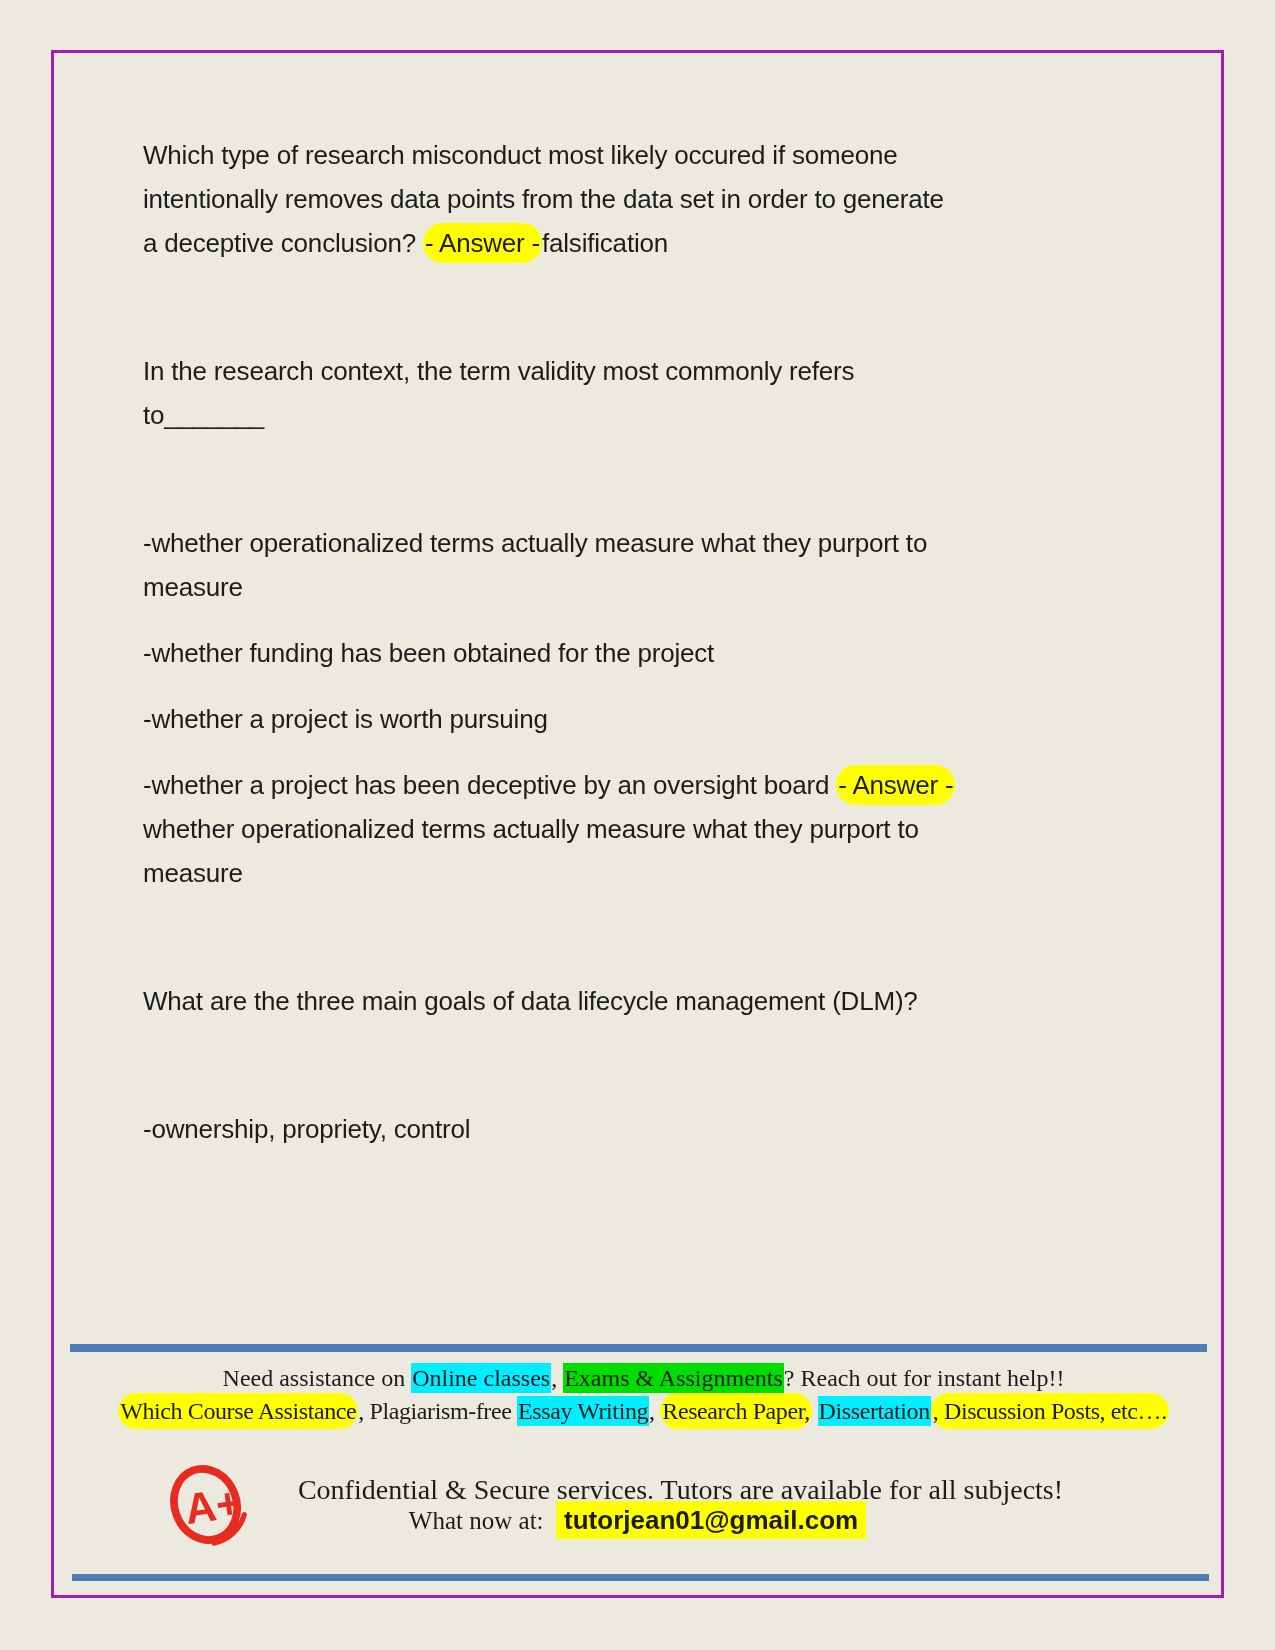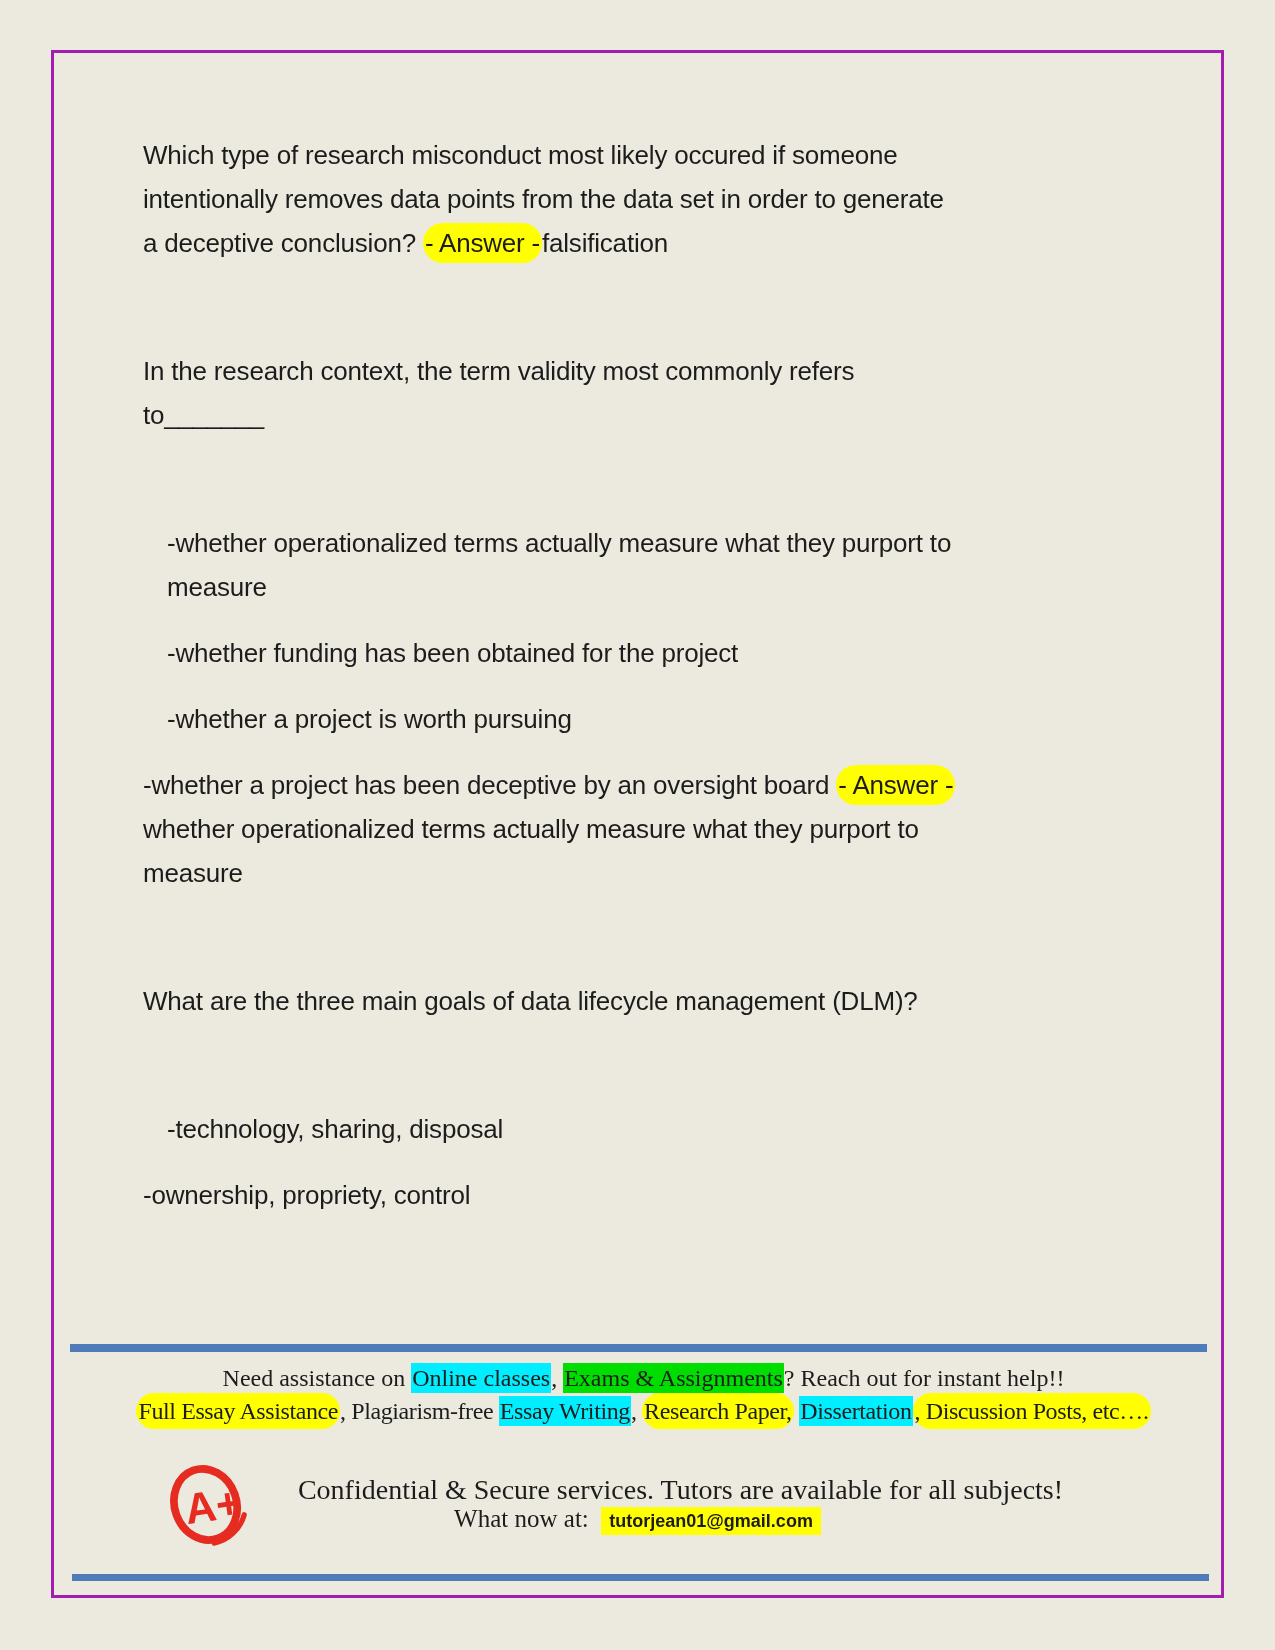--- a/index.html
+++ b/index.html
@@ -31,21 +31,21 @@
   .qa-content{
     position:absolute;left:89px;top:80px;width:1012px;
   }
   .qa-para{
     font-size:26px;
     line-height:44px;
     white-space:pre;
     letter-spacing:-0.2px;
   }
   .gap-lg{margin-bottom:84px;}
-  .gap-sm{margin-bottom:22px;margin-left:24px;}
+  .gap-sm{margin-bottom:22px;}
   .gap-none{margin-bottom:0;}
   .hl-yellow{background:var(--yellow);padding:5px 2px;border-radius:20px;}
   .hl-cyan{background:var(--cyan);padding:2px 1px;}
   .hl-green{background:var(--green);padding:2px 1px;}
   
   .divider{position:absolute;height:8px;background:var(--blue);}
   .top-divider{left:16px;top:1291px;width:1137px;}
   .bottom-divider{left:18px;top:1521px;width:1137px;height:7px;}
   
   .f-line{
@@ -70,21 +70,21 @@
   }
   .email-line{
     position:absolute;left:0;top:1452px;width:100%;
     text-align:center;
     font-family:"Liberation Serif",serif;
     font-size:25px;
   }
   .email-hl{
     font-family:"Liberation Sans",sans-serif;
     font-weight:bold;
-    font-size:18px;
+    font-size:26px;
     background:var(--yellow);
     padding:4px 8px;
   }
 </style>
 </head>
 <body>
 
 <div class="page">
   <div class="frame">
 
@@ -95,28 +95,27 @@
         <p class="qa-para gap-lg"><span>In the research context, the term validity most commonly refers
 to_______</span></p>
         <p class="qa-para gap-sm"><span>-whether operationalized terms actually measure what they purport to
 measure</span></p>
         <p class="qa-para gap-sm"><span>-whether funding has been obtained for the project</span></p>
         <p class="qa-para gap-sm"><span>-whether a project is worth pursuing</span></p>
         <p class="qa-para gap-lg"><span>-whether a project has been deceptive by an oversight board </span><span class="hl-yellow">- Answer -</span><span>
 whether operationalized terms actually measure what they purport to
 measure</span></p>
         <p class="qa-para gap-lg"><span>What are the three main goals of data lifecycle management (DLM)?</span></p>
-        <p class="qa-para gap-sm"><span>-technology, sharing, disposal</span></p>
         <p class="qa-para gap-none"><span>-ownership, propriety, control</span></p>
       </div>
 
     <div class="divider top-divider"></div>
 
     <p class="f-line f-line1" id="footer-line1"><span>Need assistance on </span><span class="hl-cyan">Online classes</span><span>, </span><span class="hl-green">Exams &amp; Assignments</span><span>? Reach out for instant help!!</span></p>
-    <p class="f-line f-line2" id="footer-line2"><span class="hl-yellow">Full Essay Assistance</span><span>, Plagiarism-free </span><span class="hl-cyan">Essay Writing</span><span>, </span><span class="hl-yellow">Research Paper,</span><span> </span><span class="hl-cyan">Dissertation</span><span class="hl-yellow">, Discussion Posts, etc….</span></p>
+    <p class="f-line f-line2" id="footer-line2"><span class="hl-yellow">Which Course Assistance</span><span>, Plagiarism-free </span><span class="hl-cyan">Essay Writing</span><span>, </span><span class="hl-yellow">Research Paper,</span><span> </span><span class="hl-cyan">Dissertation</span><span class="hl-yellow">, Discussion Posts, etc….</span></p>
 
     <div class="brand-logo">
       <svg viewBox="0 0 100 100" width="86" height="104" aria-hidden="true">
         <g fill="none" stroke="#e62b20" stroke-linecap="round">
           <ellipse cx="46" cy="47" rx="36" ry="42" stroke-width="9" transform="rotate(-20 46 47)"></ellipse>
           <path d="M 56 92 A 46 46 0 0 0 91 59" stroke-width="6"></path>
         </g>
         <text x="22" y="67" font-size="50" font-weight="bold" fill="#e62b20" font-family="Liberation Sans, sans-serif" transform="rotate(-8 45 50)">A+</text>
       </svg>
     </div>

